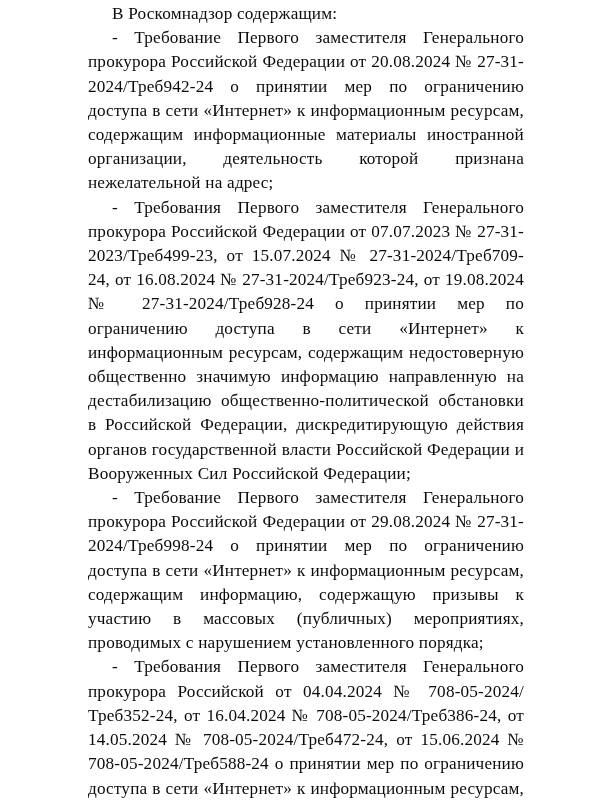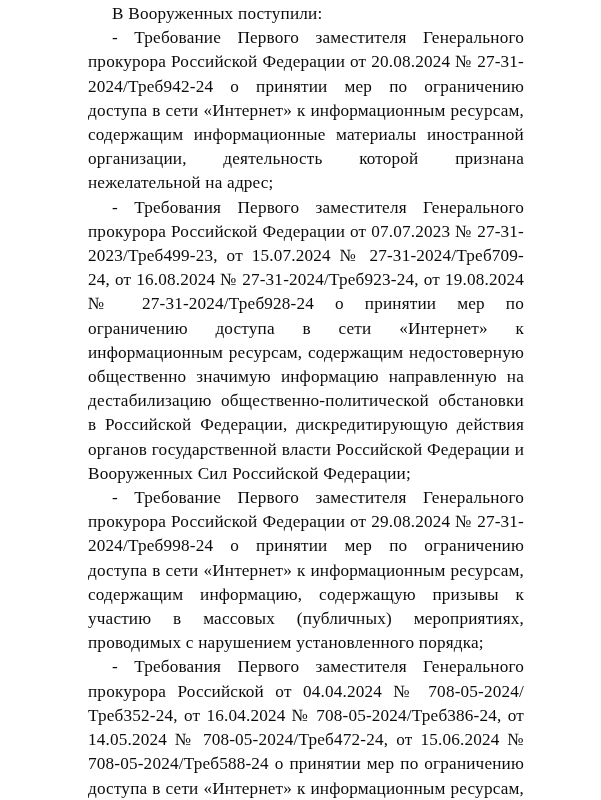--- a/index.html
+++ b/index.html
@@ -47,21 +47,21 @@
   p.para.no-stretch::after {
     display: none;
   }
 </style>
 </head>
 <body>
 
 <div id="page">
   <div id="doc-body">
 
-    <p class="para no-stretch">В Вооруженных поступили:</p>
+    <p class="para no-stretch">В Роскомнадзор содержащим:</p>
 
     <p class="para no-stretch">- Требование Первого заместителя Генерального прокурора Российской Федерации от 20.08.2024 № 27-31-2024/Треб942-24 о принятии мер по ограничению доступа в сети «Интернет» к информационным ресурсам, содержащим информационные материалы иностранной организации, деятельность которой признана нежелательной на адрес;</p>
 
     <p class="para no-stretch">- Требования Первого заместителя Генерального прокурора Российской Федерации от 07.07.2023 № 27-31-2023/Треб499-23, от 15.07.2024 № 27-31-2024/Треб709-24, от 16.08.2024 № 27-31-2024/Треб923-24, от 19.08.2024 № 27-31-2024/Треб928-24 о принятии мер по ограничению доступа в сети «Интернет» к информационным ресурсам, содержащим недостоверную общественно значимую информацию направленную на дестабилизацию общественно-политической обстановки в Российской Федерации, дискредитирующую действия органов государственной власти Российской Федерации и Вооруженных Сил Российской Федерации;</p>
 
     <p class="para no-stretch">- Требование Первого заместителя Генерального прокурора Российской Федерации от 29.08.2024 № 27-31-2024/Треб998-24 о принятии мер по ограничению доступа в сети «Интернет» к информационным ресурсам, содержащим информацию, содержащую призывы к участию в массовых (публичных) мероприятиях, проводимых с нарушением установленного порядка;</p>
 
     <p class="para no-stretch">- Требования Первого заместителя Генерального прокурора Российской от 04.04.2024 № 708-05-2024/Треб352-24, от 16.04.2024 № 708-05-2024/Треб386-24, от 14.05.2024 № 708-05-2024/Треб472-24, от 15.06.2024 № 708-05-2024/Треб588-24 о принятии мер по ограничению доступа в сети «Интернет» к информационным ресурсам, содержащим предложение о приобретении поддельных документов, представляющих права или освобождающих от обязанностей;</p>
 
   </div>

